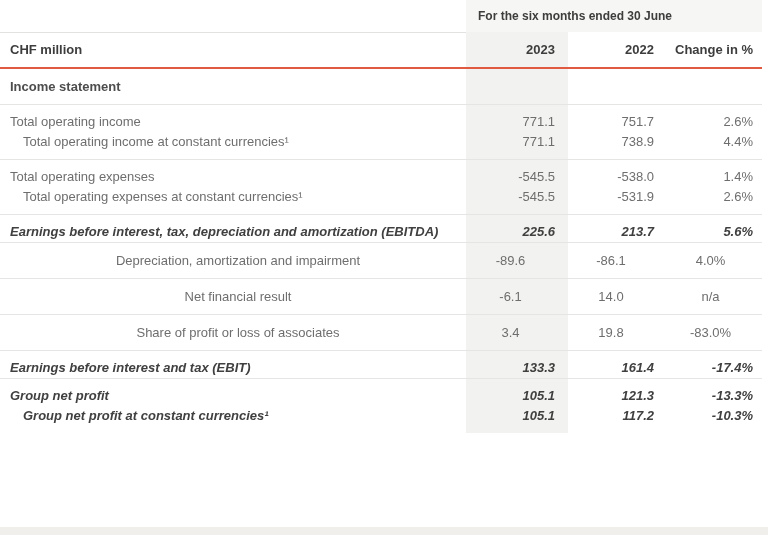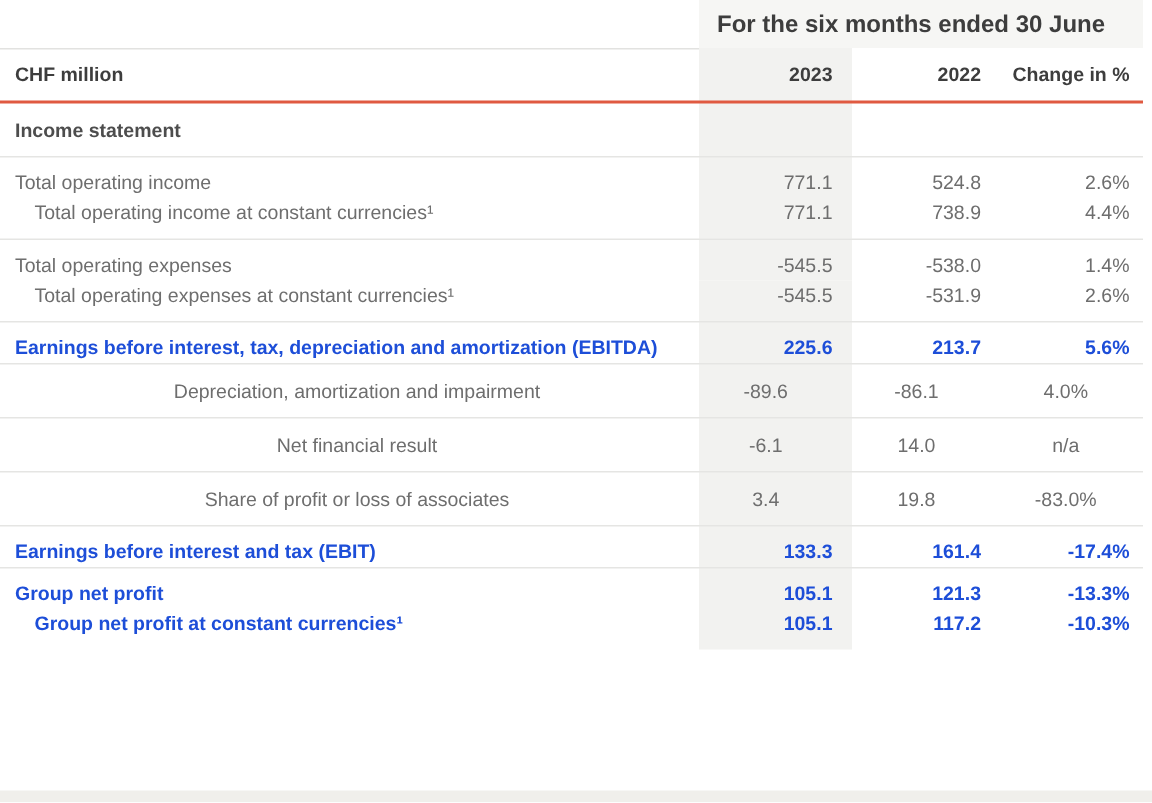--- a/index.html
+++ b/index.html
@@ -18,38 +18,38 @@
   .num   { text-align:right;margin-left:19px; }
   .c2023 { background:#f2f2f0; padding-right:13px; }
   .c2022 { padding-right:14px; }
   .cchg  { padding-right:9px; }
 
   
   tr.hrow1 td { height:32px; }
   td.hdr1-left { border-bottom:1px solid #e2e2e0; }
   td.grouphead {
     background:#f6f6f4; font-weight:bold; color:#3d3d3d;
-    padding-left:12px; font-size:16px;
+    padding-left:12px; font-size:12px;
   }
   tr.hrow2 td {
     height:36px; font-weight:bold; color:#3d3d3d;
     border-bottom:2px solid #e05a41;
   }
 
   
   tr.section td { height:36px; }
   tr.section td.lbl { font-weight:bold; color:#4d4d4d; }
 
   
   tr.single td { height:36px;text-align:center; }
   tr.line1  td { height:28px; vertical-align:bottom; padding-bottom:2px; }
   tr.line2  td { height:27px; vertical-align:top;  padding-top:1px; }
   tr.line1  td.c2023, tr.line2 td.c2023 { }
   tr.gstart td { border-top:1px solid #e5e5e3; }
-  tr.bold td { font-weight:bold; color:#1d4ed8; }
+  tr.bold td { font-weight:bold; color:#404040;font-style:italic; }
   tr.indent td.lbl { padding-left:23px; }
 
   .bottom-strip {
     position:absolute; left:0; bottom:0; width:768px; height:8px;
     background:#f0efeb;
   }
 </style>
 </head>
 <body>
 
@@ -78,21 +78,21 @@
     <tr class="section">
       <td class="lbl">Income statement</td>
       <td class="c2023"></td>
       <td></td>
       <td></td>
     </tr>
 
     <tr class="line1 gstart">
       <td class="lbl">Total operating income</td>
       <td class="num c2023">771.1</td>
-      <td class="num c2022">524.8</td>
+      <td class="num c2022">751.7</td>
       <td class="num cchg">2.6%</td>
     </tr>
     <tr class="line2 indent">
       <td class="lbl">Total operating income at constant currencies¹</td>
       <td class="num c2023">771.1</td>
       <td class="num c2022">738.9</td>
       <td class="num cchg">4.4%</td>
     </tr>
 
     <tr class="line1 gstart">

